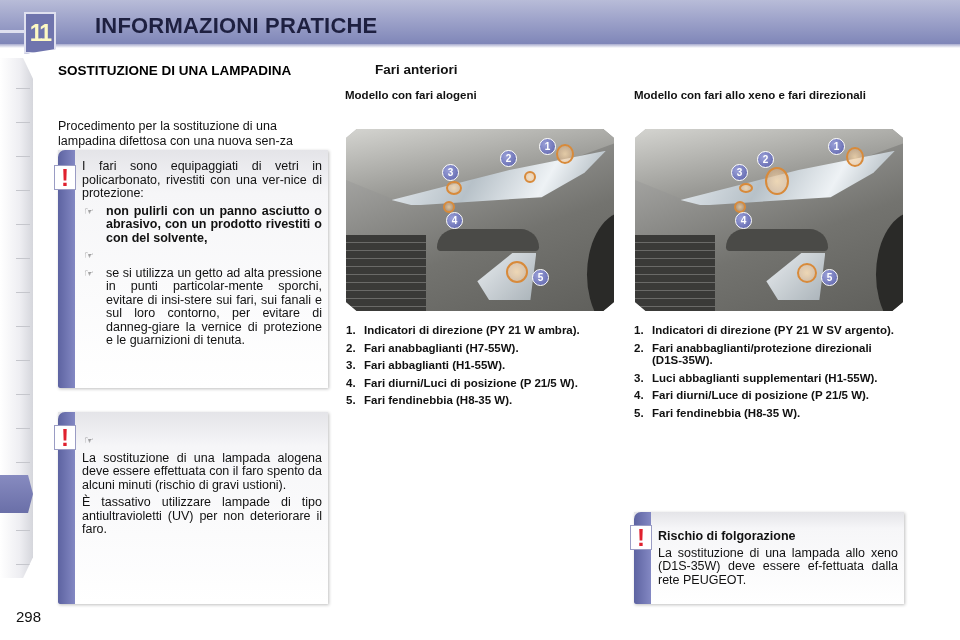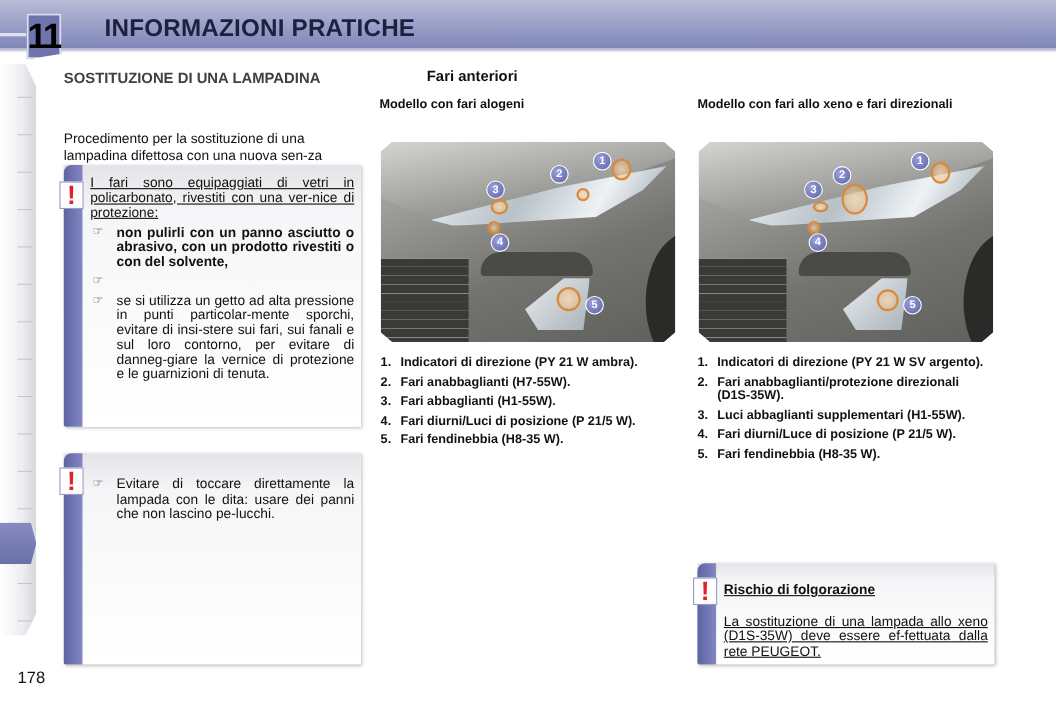--- a/index.html
+++ b/index.html
@@ -15,21 +15,21 @@
     position: absolute; left: 0; top: 44px; width: 960px; height: 4px;
     background: linear-gradient(to bottom, #a7aacd, #ffffff);
   }
   .chapter-tab {
     position: absolute; left: 24px; top: 12px; width: 32px; height: 42px;
     background: #6f74ad; border: 2px solid #dfe0ef;
     clip-path: polygon(0 0, 100% 0, 100% 88%, 0 100%);
     display: flex; align-items: center; justify-content: center;
   }
   .chapter-num {
-    font-weight: bold; font-size: 32px; color: #000000; letter-spacing: -2px;
+    font-weight: bold; font-size: 23px; color: #fef9c3; letter-spacing: -2px;
   }
   .chapter-left-stroke {
     position: absolute; left: 0; top: 30px; width: 24px; height: 3px; background: #dfe0ef;
   }
   .header-title {
     position: absolute; left: 95px; top: 13px; font-size: 22px; font-weight: bold;
     color: #1e2040; letter-spacing: 0.2px;
   }
 
   
@@ -45,21 +45,21 @@
     position: absolute; left: 0; top: 475px; width: 33px; height: 38px;
     background: linear-gradient(to bottom, #878bc0, #6a6fa8);
     clip-path: polygon(0 0, 85% 0, 100% 50%, 85% 100%, 0 100%);
   }
 
   .page-number { position: absolute; left: 16px; top: 608px; font-size: 15px; color: #111; }
 
   
   .section-title {
     position: absolute; left: 58px; top: 63px; width: 260px;
-    font-size: 13.5px; font-weight: bold; line-height: 15px; color: #404040;
+    font-size: 13.5px; font-weight: bold; line-height: 15px; color: #000000;
   }
   .intro-text {
     position: absolute; left: 58px; top: 119px; width: 270px;
     font-size: 12.5px; line-height: 14.5px;
   }
 
   
   .warn-box {
     position: absolute;
     background: linear-gradient(to bottom, #e4e4e8 0%, #f6f6f8 18%, #ffffff 100%);
@@ -76,29 +76,29 @@
     display: flex; align-items: center; justify-content: center;
   }
   .warn-icon span {
     color: #e0212e; font-weight: bold; font-size: 24px; line-height: 24px;
     font-family: "Liberation Sans", sans-serif;
   }
   .warn-content {
     position: absolute; left: 24px; right: 6px;
     font-size: 12.5px; line-height: 13.5px; text-align: justify;
   }
-  .warn-content p { margin-bottom: 4px; text-decoration: underline; }
+  .warn-content p { margin-bottom: 4px; }
   .bullet-row { display: flex; margin-bottom: 4px; }
   .bullet-glyph { width: 24px; flex: none; color: #555; font-size: 11px; padding-left: 2px; }
   .bullet-text { flex: 1; text-align: justify; }
   .bold { font-weight: bold; }
 
   
   .fari-title {
-    position: absolute; left: 362px; top: 62px; font-size: 13.5px; font-weight: bold; padding-left: 26px;
+    position: absolute; left: 349px; top: 62px; font-size: 13.5px; font-weight: bold; padding-left: 26px;
   }
   .model-heading {
     position: absolute; font-size: 11.5px; font-weight: bold; line-height: 12.5px;
   }
   .car-image {
     position: absolute; width: 268px; height: 182px; overflow: hidden;
     clip-path: polygon(4% 0, 96% 0, 100% 5%, 100% 95%, 96% 100%, 4% 100%, 0 95%, 0 5%);
     background: linear-gradient(160deg, #b8b8b6 0%, #8f8f8c 35%, #73736f 60%, #5f5f5b 100%);
   }
   .car-image .hood {
@@ -169,21 +169,21 @@
   <div class="index-tick" style="top:302px"></div>
   <div class="index-tick" style="top:336px"></div>
   <div class="index-tick" style="top:370px"></div>
   <div class="index-tick" style="top:404px"></div>
   <div class="index-tick" style="top:438px"></div>
   <div class="index-tick" style="top:472px"></div>
   <div class="index-tick" style="top:506px"></div>
 </div>
 <div class="index-active"></div>
 
-<div class="page-number">178</div>
+<div class="page-number">298</div>
 
 <div class="section-title">SOSTITUZIONE DI UNA LAMPADINA</div>
 <div class="intro-text">Procedimento per la sostituzione di una lampadina difettosa con una nuova sen-za l'utilizzo di attrezzi.</div>
 
 <div class="warn-box" style="left:58px; top:150px; width:270px; height:238px;">
   <div class="warn-bar"></div>
   <div class="warn-icon" style="top:15px;">
       <span>!</span>
     </div>
   <div class="warn-content" style="top:10px;">
@@ -203,22 +203,23 @@
 </div>
 
 <div class="warn-box" style="left:58px; top:412px; width:270px; height:192px;">
   <div class="warn-bar"></div>
   <div class="warn-icon" style="top:13px;">
       <span>!</span>
     </div>
   <div class="warn-content" style="top:22px;">
     <div class="bullet-row">
       <span class="bullet-glyph">☞</span>
-      <span class="bullet-text">Evitare di toccare direttamente la lampada con le dita: usare dei panni che non lascino pe-lucchi.</span>
-    </div>
+    </div>
+    <p>La sostituzione di una lampada alogena deve essere effettuata con il faro spento da alcuni minuti (rischio di gravi ustioni).</p>
+    <p>È tassativo utilizzare lampade di tipo antiultravioletti (UV) per non deteriorare il faro.</p>
   </div>
 </div>
 
 <div class="fari-title">Fari anteriori</div>
 
 <div class="model-heading" style="left:345px; top:89px; width:260px;">Modello con fari alogeni</div>
 <div class="model-heading" style="left:634px; top:89px; width:260px;">Modello con fari allo xeno e fari direzionali</div>
 
 <div class="car-image" style="left:346px; top:129px;">
   <div class="hood"></div>
@@ -303,16 +304,16 @@
     <span class="bulb-text">Fari fendinebbia (H8-35 W).</span>
   </div>
 </div>
 
 <div class="warn-box" style="left:634px; top:512px; width:270px; height:92px;">
   <div class="warn-bar"></div>
   <div class="warn-icon" style="top:13px;">
       <span>!</span>
     </div>
   <div class="warn-content" style="top:18px; text-align:left;">
-    <p class="bold" style="margin-bottom:15px;">Rischio di folgorazione</p>
+    <p class="bold" style="margin-bottom:3px;">Rischio di folgorazione</p>
     <p style="text-align:justify;">La sostituzione di una lampada allo xeno (D1S-35W) deve essere ef-fettuata dalla rete PEUGEOT.</p>
   </div>
 </div>
 
 </body></html>

